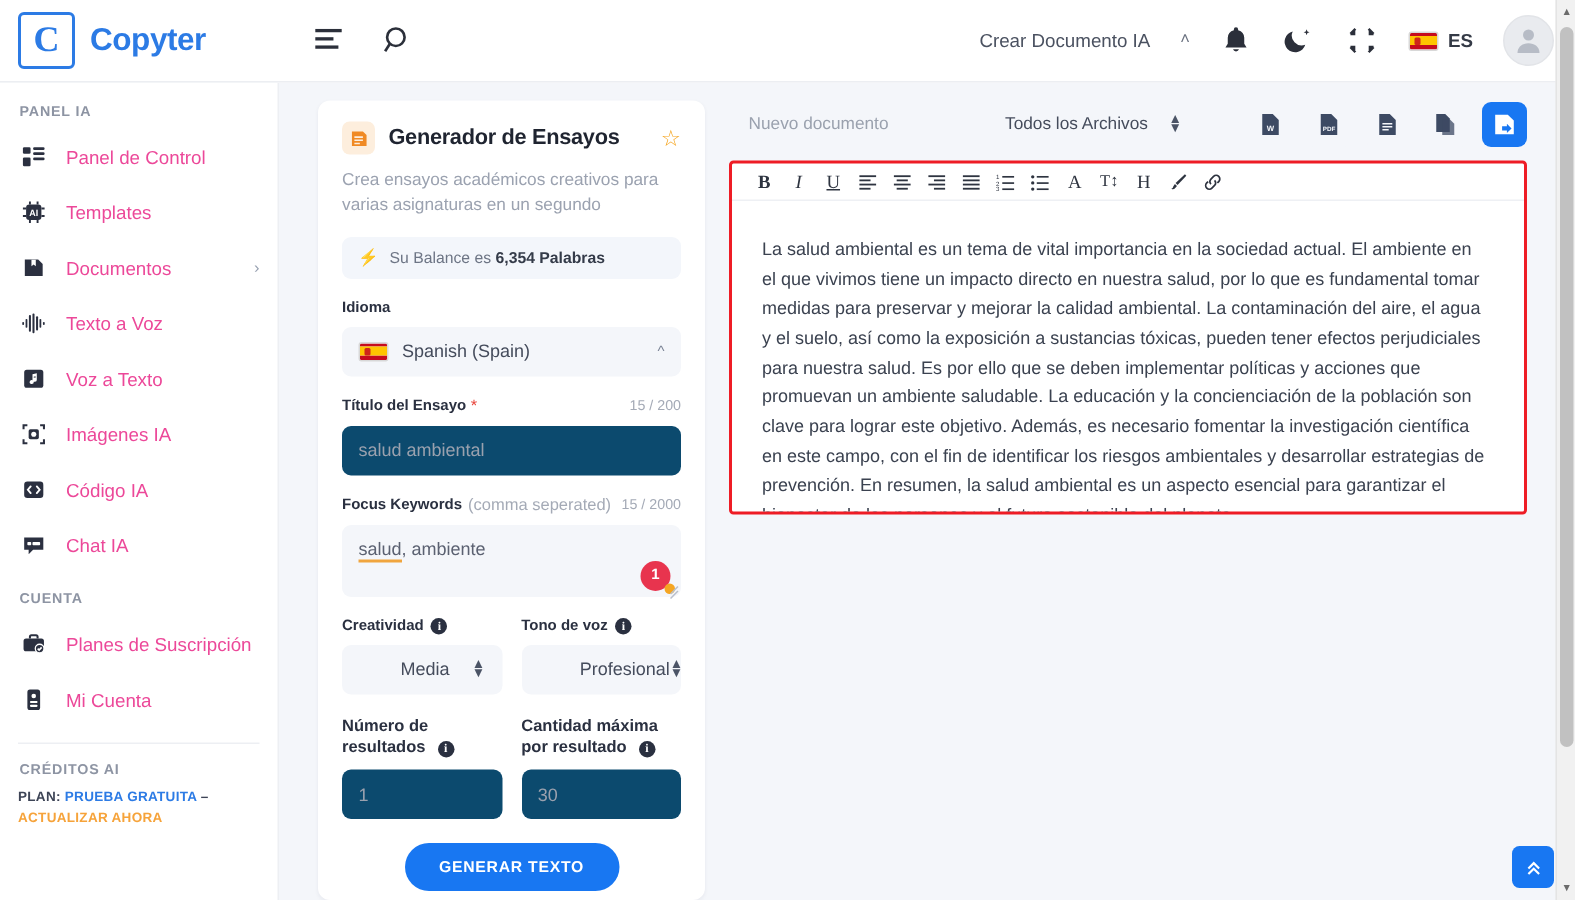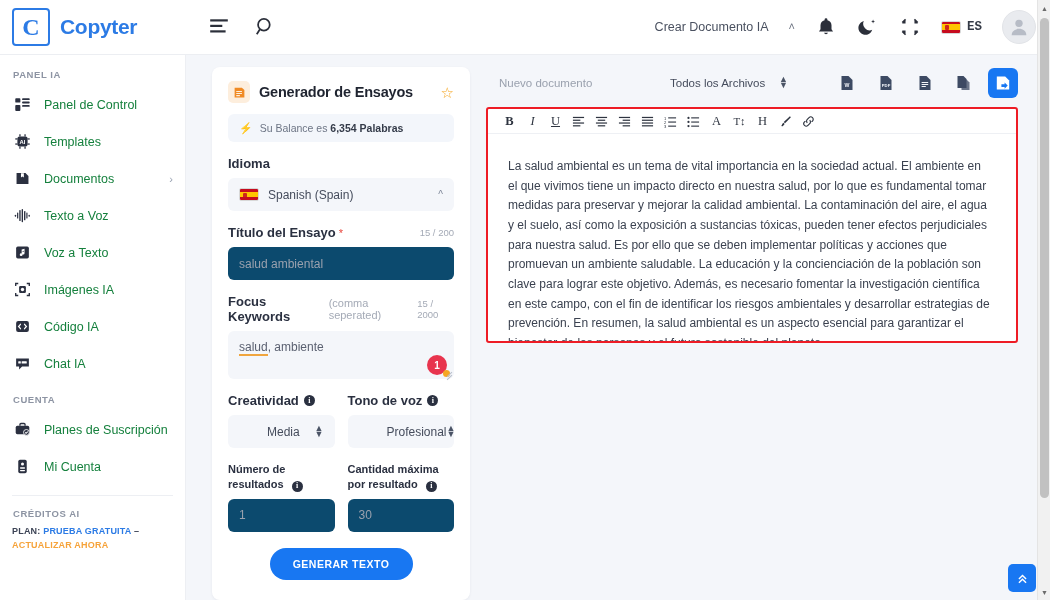--- a/index.html
+++ b/index.html
@@ -27,42 +27,42 @@
   .topbar-left-icons { display:flex; align-items:center; gap:24px; margin-left:22px; }
   .ticon { width:22px; height:22px; display:flex; align-items:center; justify-content:center; color:#2b2f3a; cursor:pointer;}
   .topbar-right { margin-left:auto; display:flex; align-items:center; gap:20px; padding-right:14px; }
   .crear-doc { font-size:12.5px; color:#4a5160; cursor:pointer; }
   .chev-up { font-size:11px; color:#6b7280; cursor:pointer; transform: translateY(-1px);}
   .lang-wrap { display:flex; align-items:center; gap:6px; cursor:pointer;}
   .flag { width:20px; height:13px; border-radius:2px; overflow:hidden; display:flex; flex-direction:column; border:1px solid #d8d8d8;}
   .flag .r1,.flag .r3 { height:25%; background:#c60b1e;}
   .flag .r2 { height:50%; background:#ffc400; position:relative;}
   .flag .r2:after{content:"";position:absolute;left:3px;top:1px;width:4px;height:5px;background:#c60b1e;border-radius:1px;opacity:.85;}
-  .lang-code { font-size:12.5px; color:#343a46; font-weight:600;font-family:Liberation Mono, monospace;}
+  .lang-code { font-size:12.5px; color:#343a46; font-weight:600;}
   .avatar {
     width:34px; height:34px; border-radius:50%; background:#e9ebef; display:flex;
     align-items:center; justify-content:center; border:1px solid #e2e4e8; cursor:pointer;
   }
   .avatar svg { width:22px; height:22px; fill:#b7bcc6;}
 
   
   .body { flex:1; display:flex; overflow:hidden; position:relative;}
 
   
   .sidebar {
     width:186px; min-width:186px; background:#ffffff; padding:14px 0 0 0;
     border-right:1px solid #edeff3; overflow:hidden; position:relative;
   }
   .sec-title { font-size:9.5px; letter-spacing:0.55px; color:#8d94a3; font-weight:600; padding:0 0 6px 13px; }
   .nav-item {
     display:flex; align-items:center; gap:12px; padding:9px 12px 9px 13px; cursor:pointer; position:relative;
   }
   .nav-ico { width:19px; height:19px; min-width:19px; display:flex; align-items:center; justify-content:center; color:#2b3040;}
   .nav-ico svg { width:17px; height:17px; }
-  .nav-label { font-size:12.5px; color:#15803d; }
+  .nav-label { font-size:12.5px; color:#ec4899; }
   .nav-caret { margin-left:auto; font-size:11px; color:#97a0b0; }
   .side-div { height:1px; background:#edeff3; margin:10px 12px 12px 12px;}
   .credits-block { padding:0 12px; }
   .plan-line { font-size:9px; font-weight:700; letter-spacing:.2px; line-height:1.5; color:#3d4456; }
   .plan-line .plan-val { color:#2c7be5; }
   .plan-line .plan-upd { color:#f6a33a; }
   .renew-line { font-size:8.5px; font-weight:700; color:#3d4456; letter-spacing:.2px; margin-top:6px; }
 
   
   .formpanel {
@@ -79,21 +79,21 @@
   .balance {
     margin-top:11px; background:#f3f6fb; border-radius:6px; height:28px; display:flex; align-items:center;
     gap:7px; padding:0 11px;
   }
   .bolt { color:#2c7be5; font-size:11px; }
   .balance-txt { font-size:10.5px; color:#6d7585; }
   .balance-txt b { color:#343b49; }
 
   .fld { margin-top:14px; }
   .fld-lab-row { display:flex; align-items:center; }
-  .fld-lab { font-size:13px; font-weight:700; color:#2a3040; }
+  .fld-lab { font-size:10px; font-weight:700; color:#2a3040; }
   .req { color:#e8453c; margin-left:3px; font-size:11px;}
   .fld-sub { font-size:11px; color:#a4aab6; font-weight:400; margin-left:4px;}
   .counter { margin-left:auto; font-size:9.5px; color:#a4aab6; }
   .infoi {
     display:inline-flex; width:11px;height:11px;border-radius:50%;background:#2a3040;color:#fff;
     font-size:8px; align-items:center; justify-content:center; margin-left:5px; font-weight:700; font-family:"Liberation Serif",serif;
   }
   .select-box {
     margin-top:7px; height:33px; background:#f4f6fa; border-radius:6px; display:flex; align-items:center;
     padding:0 11px; gap:9px; cursor:pointer;
@@ -396,20 +396,21 @@
       <div class="fp-head">
         <span class="fp-badge">
           <svg viewBox="0 0 16 16">
               <path d="M2 2h9l3 3v9H2z"></path>
               <path d="M4 6h7v1.3H4zM4 8.6h7v1.3H4zM4 11.2h4.5v1.3H4z" fill="#fdeedd"></path>
             </svg>
         </span>
         <span class="fp-title">Generador de Ensayos</span>
         <span class="fp-star">☆</span>
       </div>
+      <div class="fp-desc">Crea ensayos académicos creativos para varias asignaturas en un segundo</div>
 
       <div class="balance">
         <span class="bolt">⚡</span>
         <span class="balance-txt">
           <span>Su Balance es </span><b>6,354 Palabras</b>
         </span>
       </div>
 
       <div class="fld">
         <div class="fld-lab-row">

